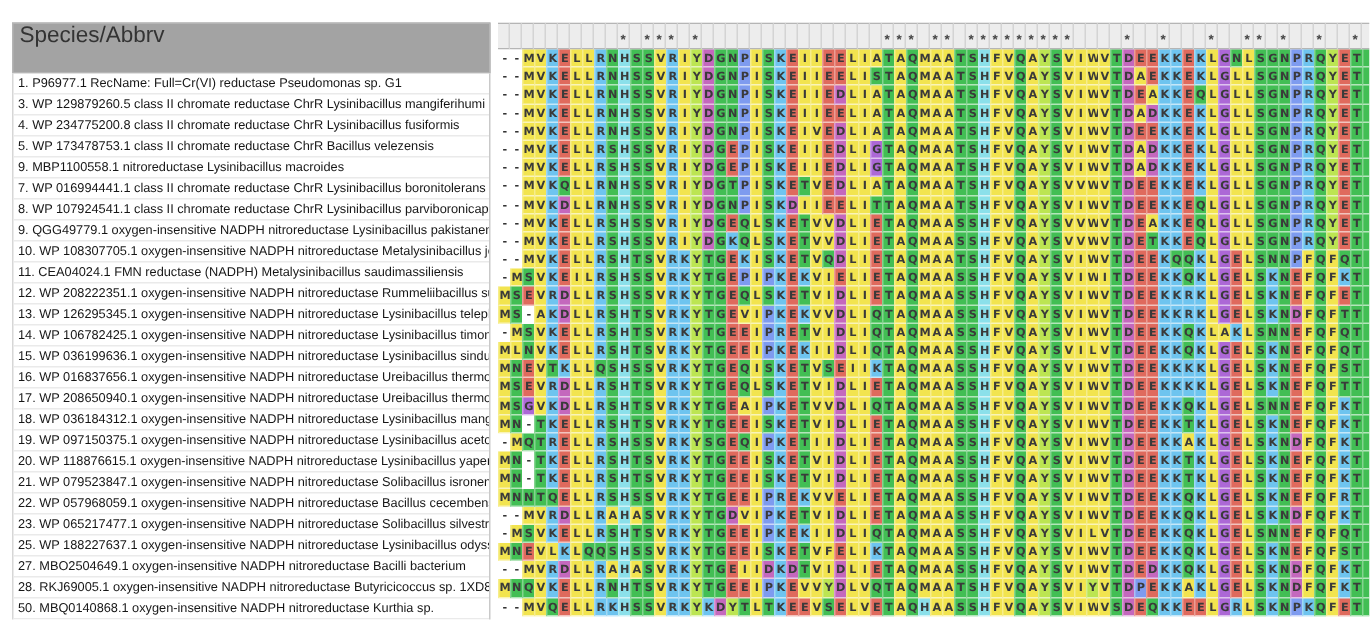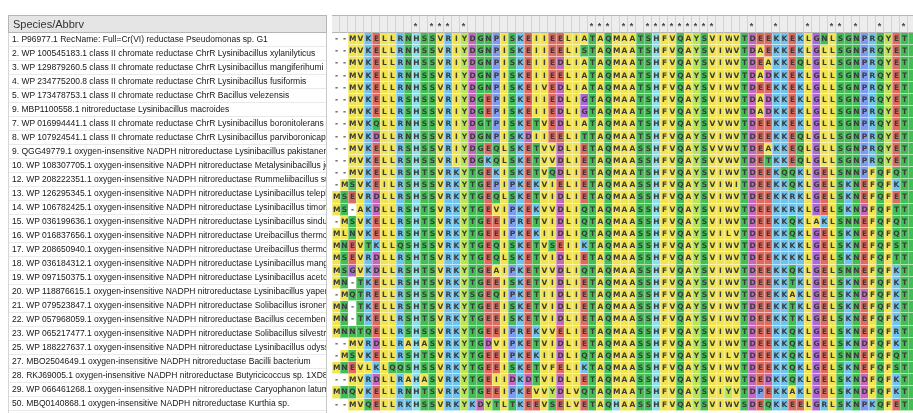--- a/index.html
+++ b/index.html
@@ -3,22 +3,22 @@
 <meta charset="utf-8">
 <style>
   html,body{margin:0;padding:0}
   body{
     width:913px;height:413px;position:relative;overflow:hidden;
     background:#ffffff;font-family:"Liberation Sans",sans-serif;
   }
   
   .names-panel{position:absolute;left:8px;top:15px;width:319px;}
   .names-header{
-    height:18px;box-sizing:border-box;background:#e5e5e5;
-    border:1px solid #b5b5b5;color:#333;font-size:11px;line-height:16px;
+    height:34px;box-sizing:border-box;background:#a3a3a3;
+    border:1px solid #b5b5b5;color:#333;font-size:15px;line-height:16px;
     padding-left:4px;white-space:nowrap;overflow:hidden;
   }
   .names-body{border-left:1px solid #d6d6d6;border-right:1px solid #c9c9c9;box-sizing:border-box;background:#fff;}
   .name-row{
     height:14px;box-sizing:border-box;border-bottom:1px solid #eaeaea;
     font-size:8.5px;color:#161616;line-height:12.1px;white-space:nowrap;
     overflow:hidden;padding-left:3px;cursor:default;
   }
   
   .align-panel{position:absolute;left:332px;top:15px;width:581px;overflow:hidden;}
@@ -51,45 +51,44 @@
 </style>
 </head>
 <body>
 
 <div class="names-panel">
   <div class="names-header">
     <span>Species/Abbrv</span>
   </div>
   <div class="names-body" id="names-body">
       <div class="name-row">1. P96977.1 RecName: Full=Cr(VI) reductase Pseudomonas sp. G1</div>
-      <div class="name-row">2. WP 100545183.1 class II chromate reductase ChrR Lysinibacillus xylanilyticus</div>
       <div class="name-row">3. WP 129879260.5 class II chromate reductase ChrR Lysinibacillus mangiferihumi</div>
       <div class="name-row">4. WP 234775200.8 class II chromate reductase ChrR Lysinibacillus fusiformis</div>
       <div class="name-row">5. WP 173478753.1 class II chromate reductase ChrR Bacillus velezensis</div>
       <div class="name-row">9. MBP1100558.1 nitroreductase Lysinibacillus macroides</div>
       <div class="name-row">7. WP 016994441.1 class II chromate reductase ChrR Lysinibacillus boronitolerans</div>
       <div class="name-row">8. WP 107924541.1 class II chromate reductase ChrR Lysinibacillus parviboronicapiens</div>
       <div class="name-row">9. QGG49779.1 oxygen-insensitive NADPH nitroreductase Lysinibacillus pakistanensis</div>
       <div class="name-row">10. WP 108307705.1 oxygen-insensitive NADPH nitroreductase Metalysinibacillus jejuensis</div>
+      <div class="name-row">11. CEA04024.1 FMN reductase (NADPH) Metalysinibacillus saudimassiliensis</div>
       <div class="name-row">12. WP 208222351.1 oxygen-insensitive NADPH nitroreductase Rummeliibacillus suwonensis</div>
       <div class="name-row">13. WP 126295345.1 oxygen-insensitive NADPH nitroreductase Lysinibacillus telephonicus</div>
       <div class="name-row">14. WP 106782425.1 oxygen-insensitive NADPH nitroreductase Lysinibacillus timonensis</div>
       <div class="name-row">15. WP 036199636.1 oxygen-insensitive NADPH nitroreductase Lysinibacillus sinduriensis</div>
       <div class="name-row">16. WP 016837656.1 oxygen-insensitive NADPH nitroreductase Ureibacillus thermosphaericus</div>
       <div class="name-row">17. WP 208650940.1 oxygen-insensitive NADPH nitroreductase Ureibacillus thermophilus</div>
       <div class="name-row">18. WP 036184312.1 oxygen-insensitive NADPH nitroreductase Lysinibacillus manganicus</div>
       <div class="name-row">19. WP 097150375.1 oxygen-insensitive NADPH nitroreductase Lysinibacillus acetophenoni</div>
       <div class="name-row">20. WP 118876615.1 oxygen-insensitive NADPH nitroreductase Lysinibacillus yapensis</div>
       <div class="name-row">21. WP 079523847.1 oxygen-insensitive NADPH nitroreductase Solibacillus isronensis</div>
       <div class="name-row">22. WP 057968059.1 oxygen-insensitive NADPH nitroreductase Bacillus cecembensis</div>
       <div class="name-row">23. WP 065217477.1 oxygen-insensitive NADPH nitroreductase Solibacillus silvestris</div>
       <div class="name-row">25. WP 188227637.1 oxygen-insensitive NADPH nitroreductase Lysinibacillus odysseyi</div>
       <div class="name-row">27. MBO2504649.1 oxygen-insensitive NADPH nitroreductase Bacilli bacterium</div>
       <div class="name-row">28. RKJ69005.1 oxygen-insensitive NADPH nitroreductase Butyricicoccus sp. 1XD8-22</div>
-      <div class="name-row">29. WP 066461268.1 oxygen-insensitive NADPH nitroreductase Caryophanon latum</div>
       <div class="name-row">50. MBQ0140868.1 oxygen-insensitive NADPH nitroreductase Kurthia sp.</div>
       <div class="name-row">31. WP 211896050.1 oxygen-insensitive NADPH nitroreductase Psychrobacillus sp. INOP01</div>
     </div>
 </div>
 
 <div class="align-panel">
   <div class="ruler" id="ruler">
       <div class="rcell"></div>
       <div class="rcell"></div>
       <div class="rcell"></div>

